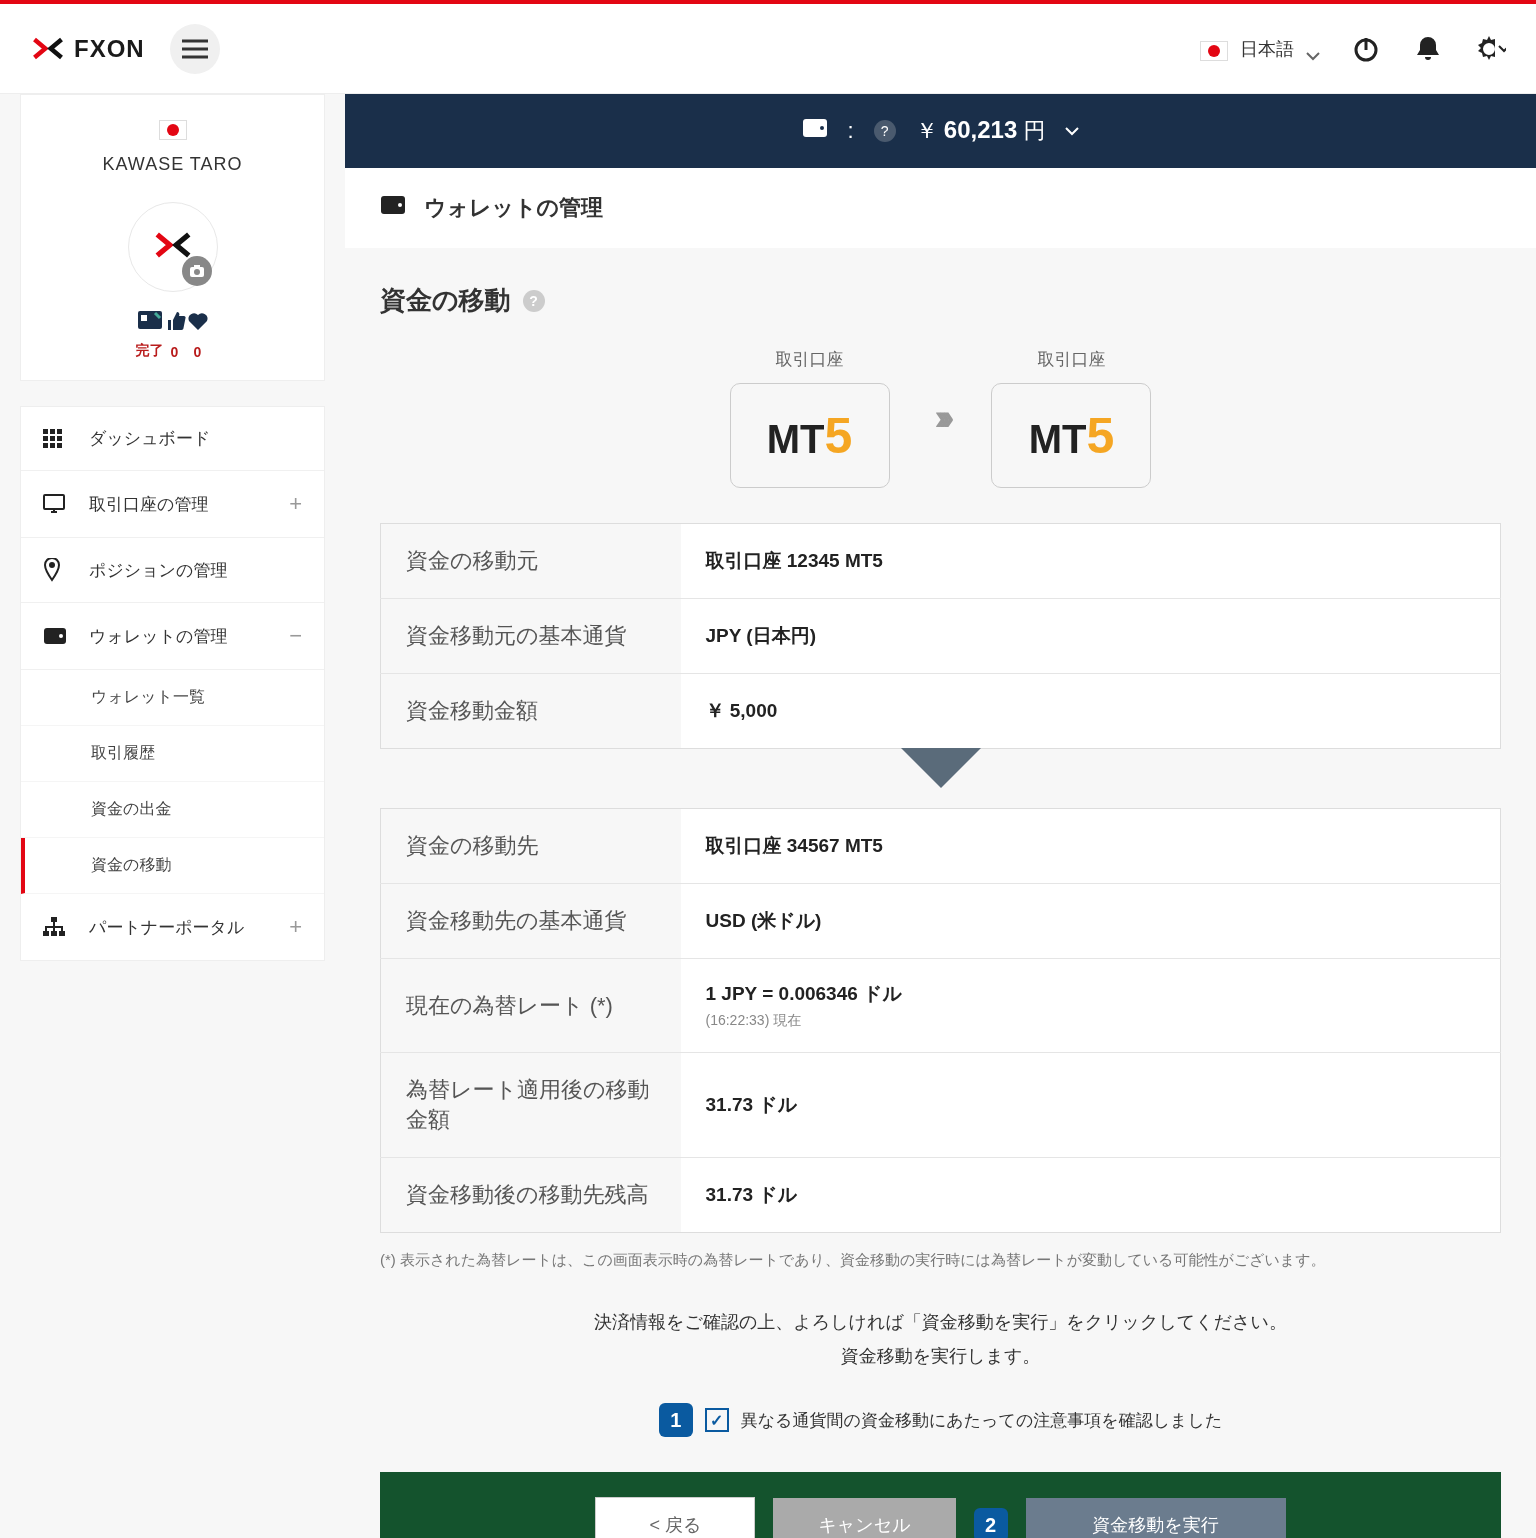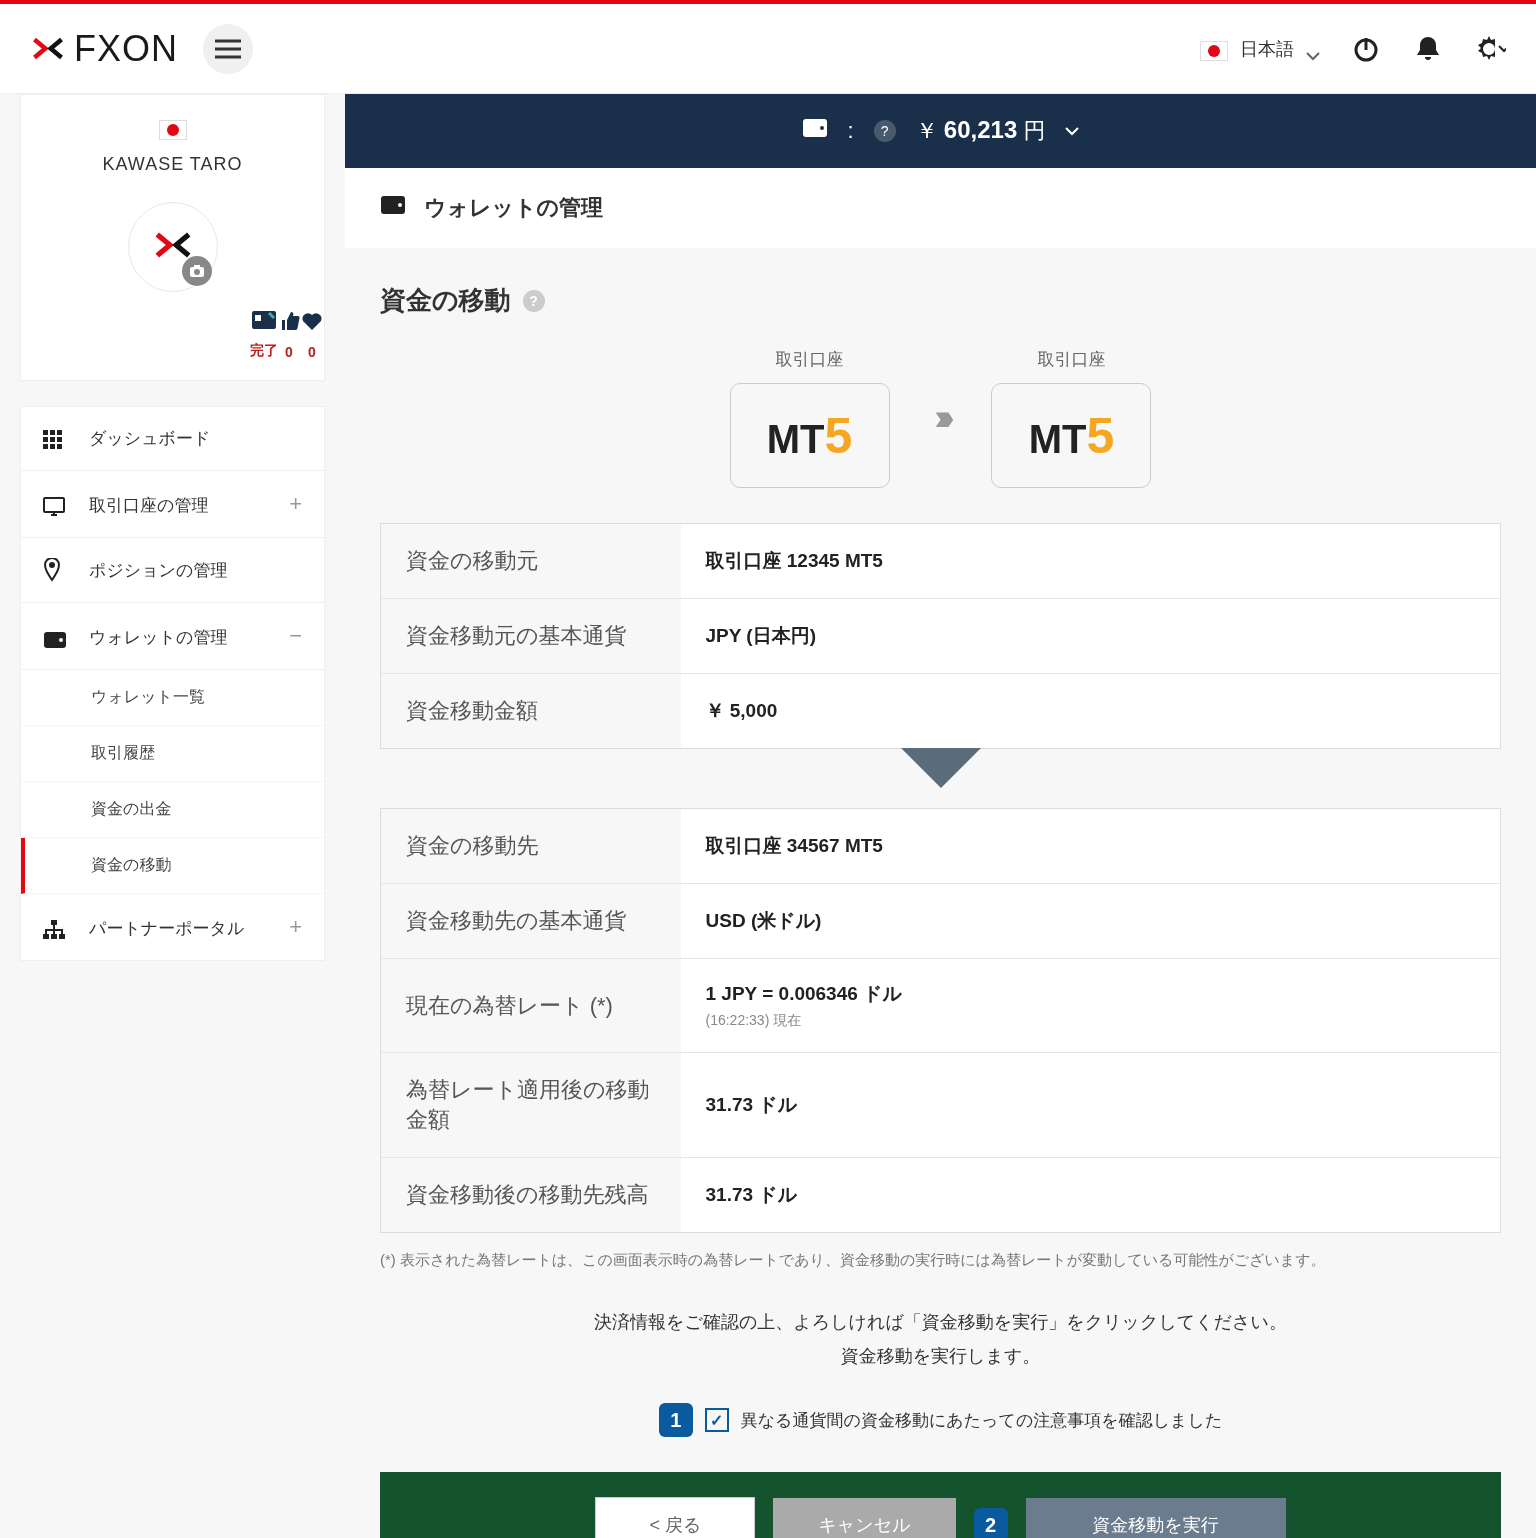--- a/index.html
+++ b/index.html
@@ -3,41 +3,41 @@
 <meta charset="utf-8">
 <style>
 *{margin:0;padding:0;box-sizing:border-box;font-family:-apple-system,"Hiragino Kaku Gothic ProN","Hiragino Sans",Meiryo,sans-serif}
 body{background:#f0f0f0;color:#333}
 .page{width:1536px;margin:0 auto;background:#fff}
 .top-bar{height:4px;background:#e30613}
 .header{height:90px;background:#fff;display:flex;align-items:center;padding:0 30px;justify-content:space-between;border-bottom:1px solid #eee}
 .header-left{display:flex;align-items:center;gap:25px}
 .logo{display:flex;align-items:center;gap:8px}
 .logo-mark{width:36px;height:28px;position:relative}
-.logo-text{font-size:36px;font-weight:400;letter-spacing:1px;color:#1a1a1a}
+.logo-text{font-size:24px;font-weight:700;letter-spacing:1px;color:#1a1a1a}
 .menu-btn{width:50px;height:50px;border-radius:50%;background:#f0f0f0;display:flex;align-items:center;justify-content:center;cursor:pointer}
 .header-right{display:flex;align-items:center;gap:30px}
 .lang-sel{display:flex;align-items:flex-end;gap:12px;cursor:pointer}
 .flag{width:28px;height:20px;background:#fff;border:1px solid #ddd;display:flex;align-items:center;justify-content:center}
 .flag::before{content:"";width:12px;height:12px;border-radius:50%;background:#e30613}
 .lang-text{font-size:18px;color:#333}
 .hdr-icon{width:32px;height:32px;display:flex;align-items:center;justify-content:center;cursor:pointer;color:#222}
 .body-wrap{display:flex}
 .sidebar{width:345px;background:#f7f7f7;padding-bottom:40px;min-height:1400px}
 .profile-card{background:#fff;margin:0 20px 25px;padding:25px 0 20px;text-align:center;border:1px solid #eee;position:relative}
 .profile-flag{display:inline-block;margin-bottom:14px}
 .profile-name{font-size:18px;letter-spacing:1px;color:#333;margin-bottom:27px}
 .avatar{width:90px;height:90px;border-radius:50%;background:#fff;border:1px solid #e8e8e8;margin:0 auto 18px;display:flex;align-items:center;justify-content:center;position:relative}
 .avatar-badge{position:absolute;bottom:5px;right:5px;width:30px;height:30px;border-radius:50%;background:#888;display:flex;align-items:center;justify-content:center;color:#fff}
-.stats{display:flex;justify-content:flex-end;margin-top:8px}
+.stats{display:flex;justify-content:center;margin-top:8px}
 .stat{text-align:center;color:#b91c1c}
 .stat-icon{font-size:22px;color:#1a2f4a;margin-bottom:6px}
 .stat-label{font-size:14px;font-weight:600}
 .nav{background:#fff;border:1px solid #eee;margin:0 20px}
-.nav-item{display:flex;align-items:flex-end;padding:20px 22px;border-bottom:1px solid #f0f0f0;cursor:pointer;font-size:17px;color:#333}
+.nav-item{display:flex;align-items:center;padding:20px 22px;border-bottom:1px solid #f0f0f0;cursor:pointer;font-size:17px;color:#333}
 .nav-item:last-child{border-bottom:none}
 .nav-icon{width:26px;margin-right:20px;color:#222;display:flex;align-items:center}
 .nav-toggle{margin-left:auto;color:#999;font-size:22px}
 .sub-item{padding:17px 22px 17px 70px;font-size:16px;color:#444;cursor:pointer;border-bottom:1px solid #f5f5f5}
 .sub-item.active{border-left:4px solid #e30613;padding-left:66px;font-weight:500}
 .main{flex:1;background:#f7f7f7}
 .balance-bar{background:#1a2f4a;color:#fff;padding:22px 30px;display:flex;align-items:center;justify-content:center;gap:20px;font-size:22px}
 .balance-amount{font-weight:700;font-size:24px}
 .page-title{background:#fff;padding:25px 35px;display:flex;align-items:center;gap:18px;font-size:22px;font-weight:700}
 .content{padding:35px}

